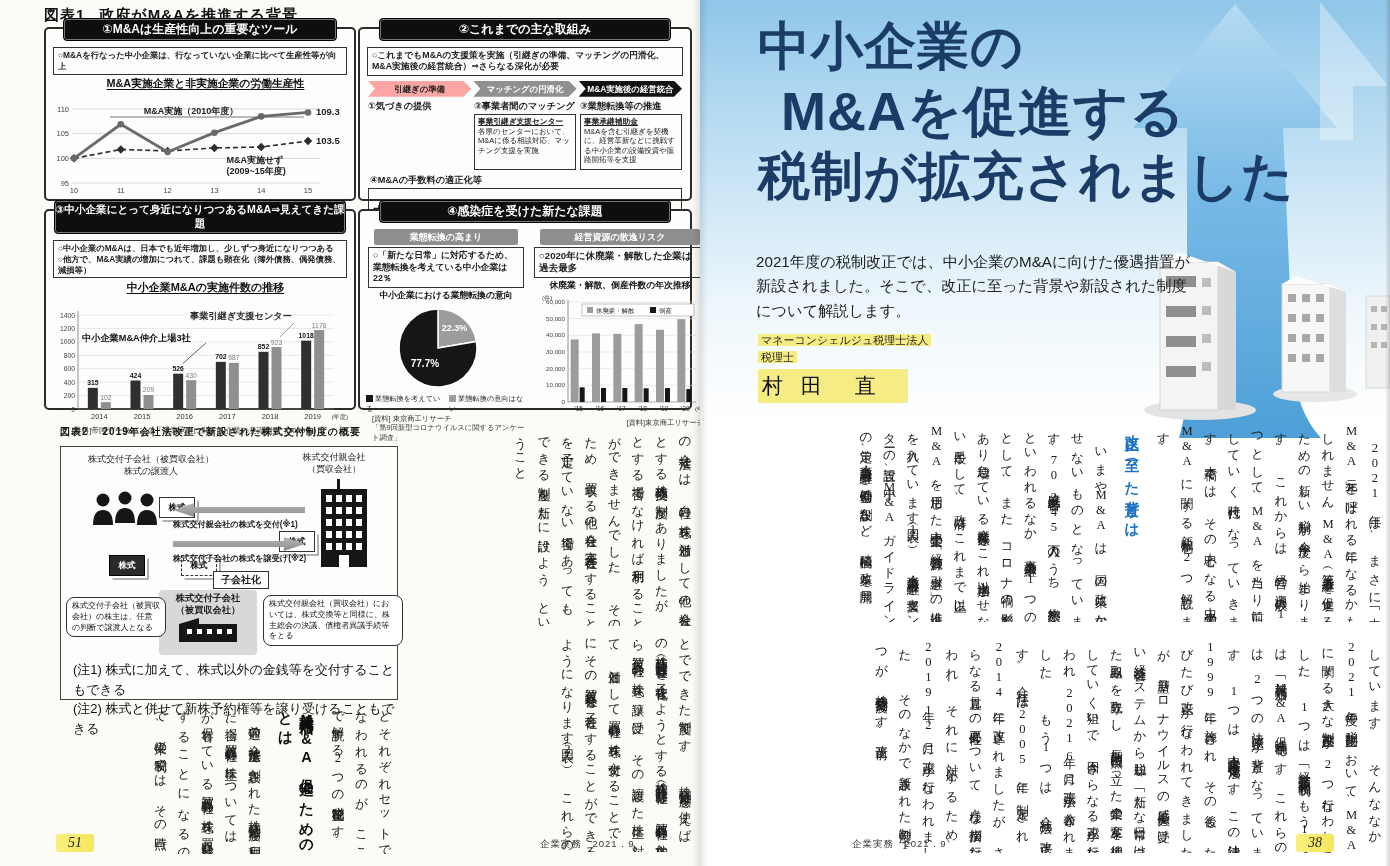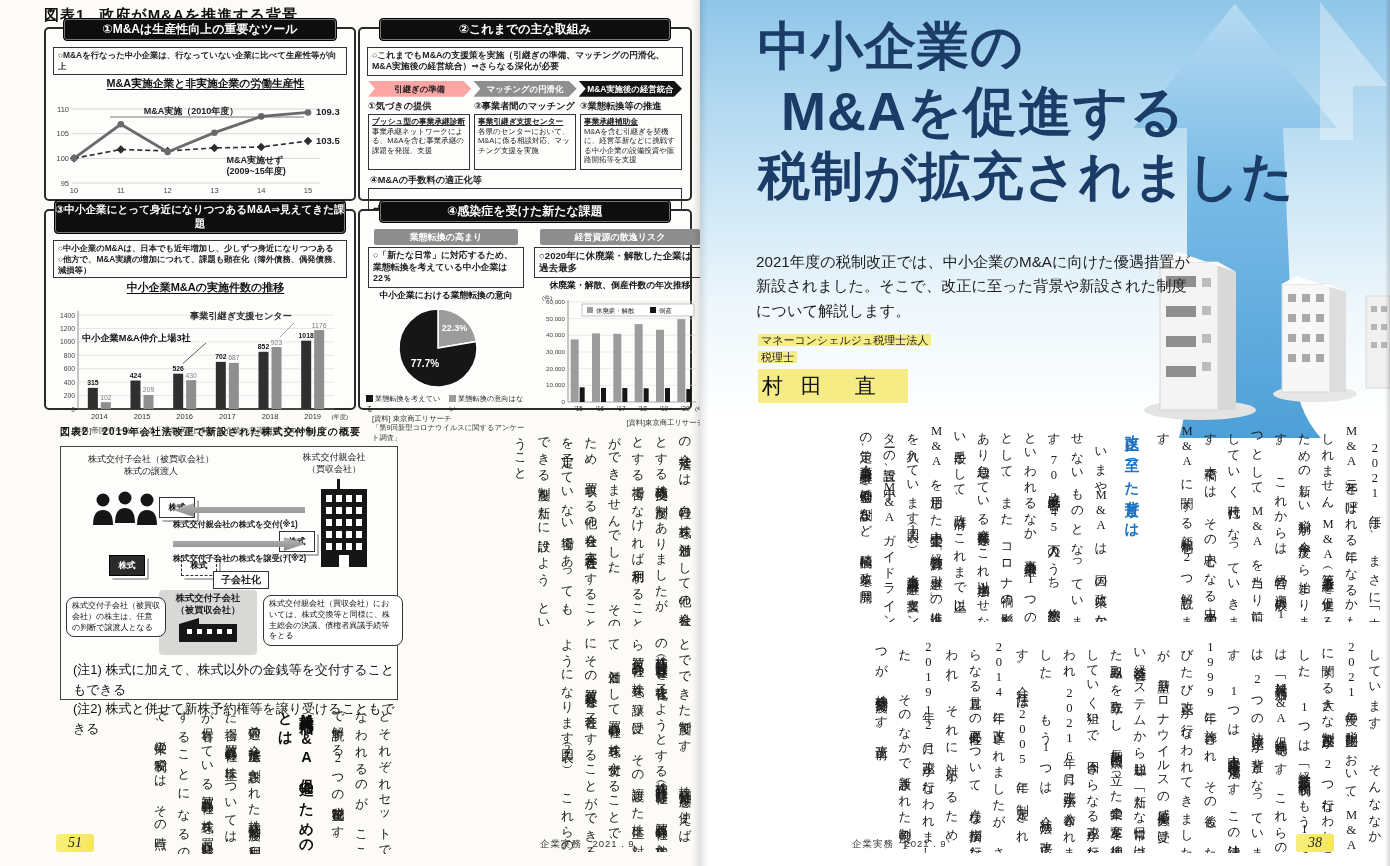--- a/index.html
+++ b/index.html
@@ -165,24 +165,20 @@
       <div class="banner" style="font-size:12px;">②これまでの主な取組み</div>
       <div class="leadbox" style="font-size:8.8px;">○これまでもM&amp;Aの支援策を実施（引継ぎの準備、マッチングの円滑化、M&amp;A実施後の経営統合）⇒さらなる深化が必要</div>
       <div class="chevrow">
         <div class="chev chev1">引継ぎの準備</div>
         <div class="chev chev2">マッチングの円滑化</div>
         <div class="chev chev3">M&amp;A実施後の経営統合</div>
       </div>
       <div class="p2cols">
         <div class="p2col">
           <div class="p2head">①気づきの提供</div>
-          <div class="p2box">
-            <span class="p2sub">プッシュ型の事業承継診断</span>
-            <span>事業承継ネットワークによる、M&amp;Aを含む事業承継の課題を発掘、支援</span>
-          </div>
         </div>
         <div class="p2col">
           <div class="p2head">②事業者間のマッチング</div>
           <div class="p2box">
             <span class="p2sub">事業引継ぎ支援センター</span>
             <span>各県のセンターにおいて、M&amp;Aに係る相談対応、マッチング支援を実施</span>
           </div>
         </div>
         <div class="p2col">
           <div class="p2head">③業態転換等の推進</div>

